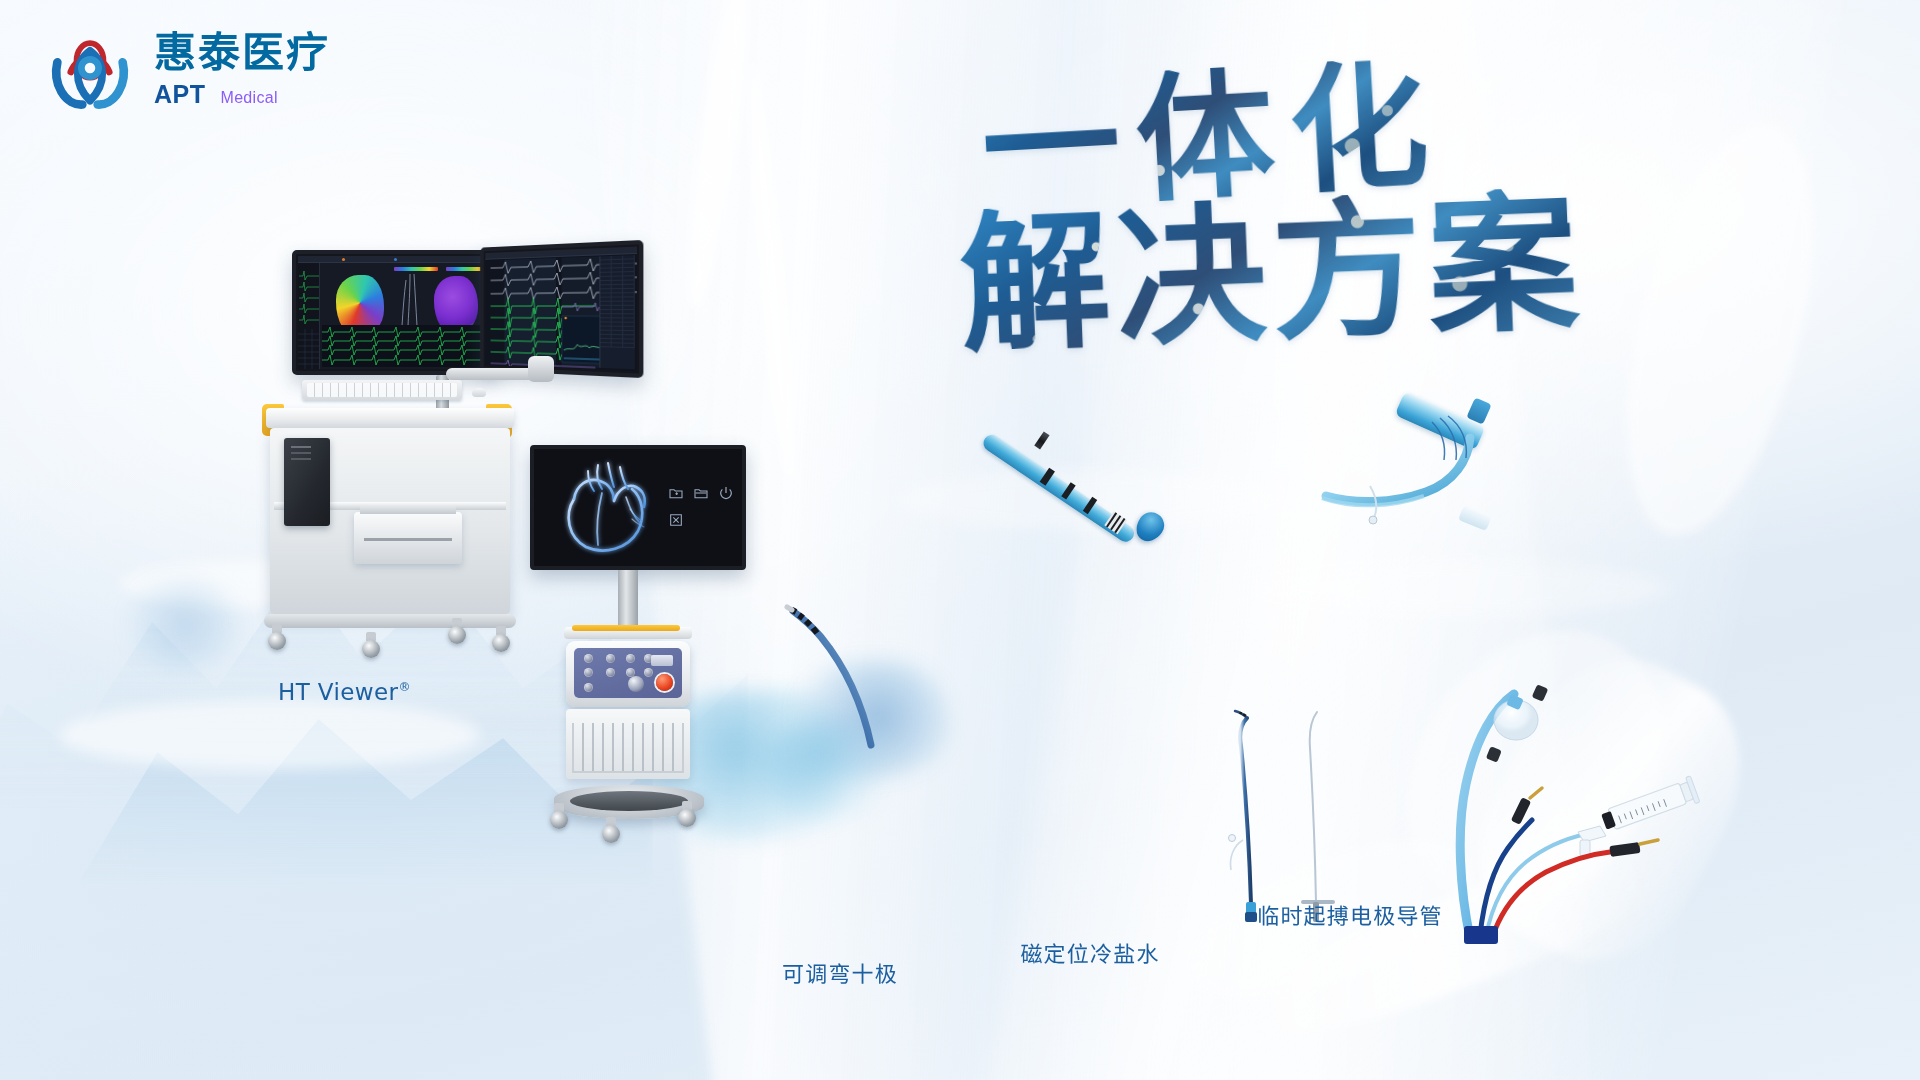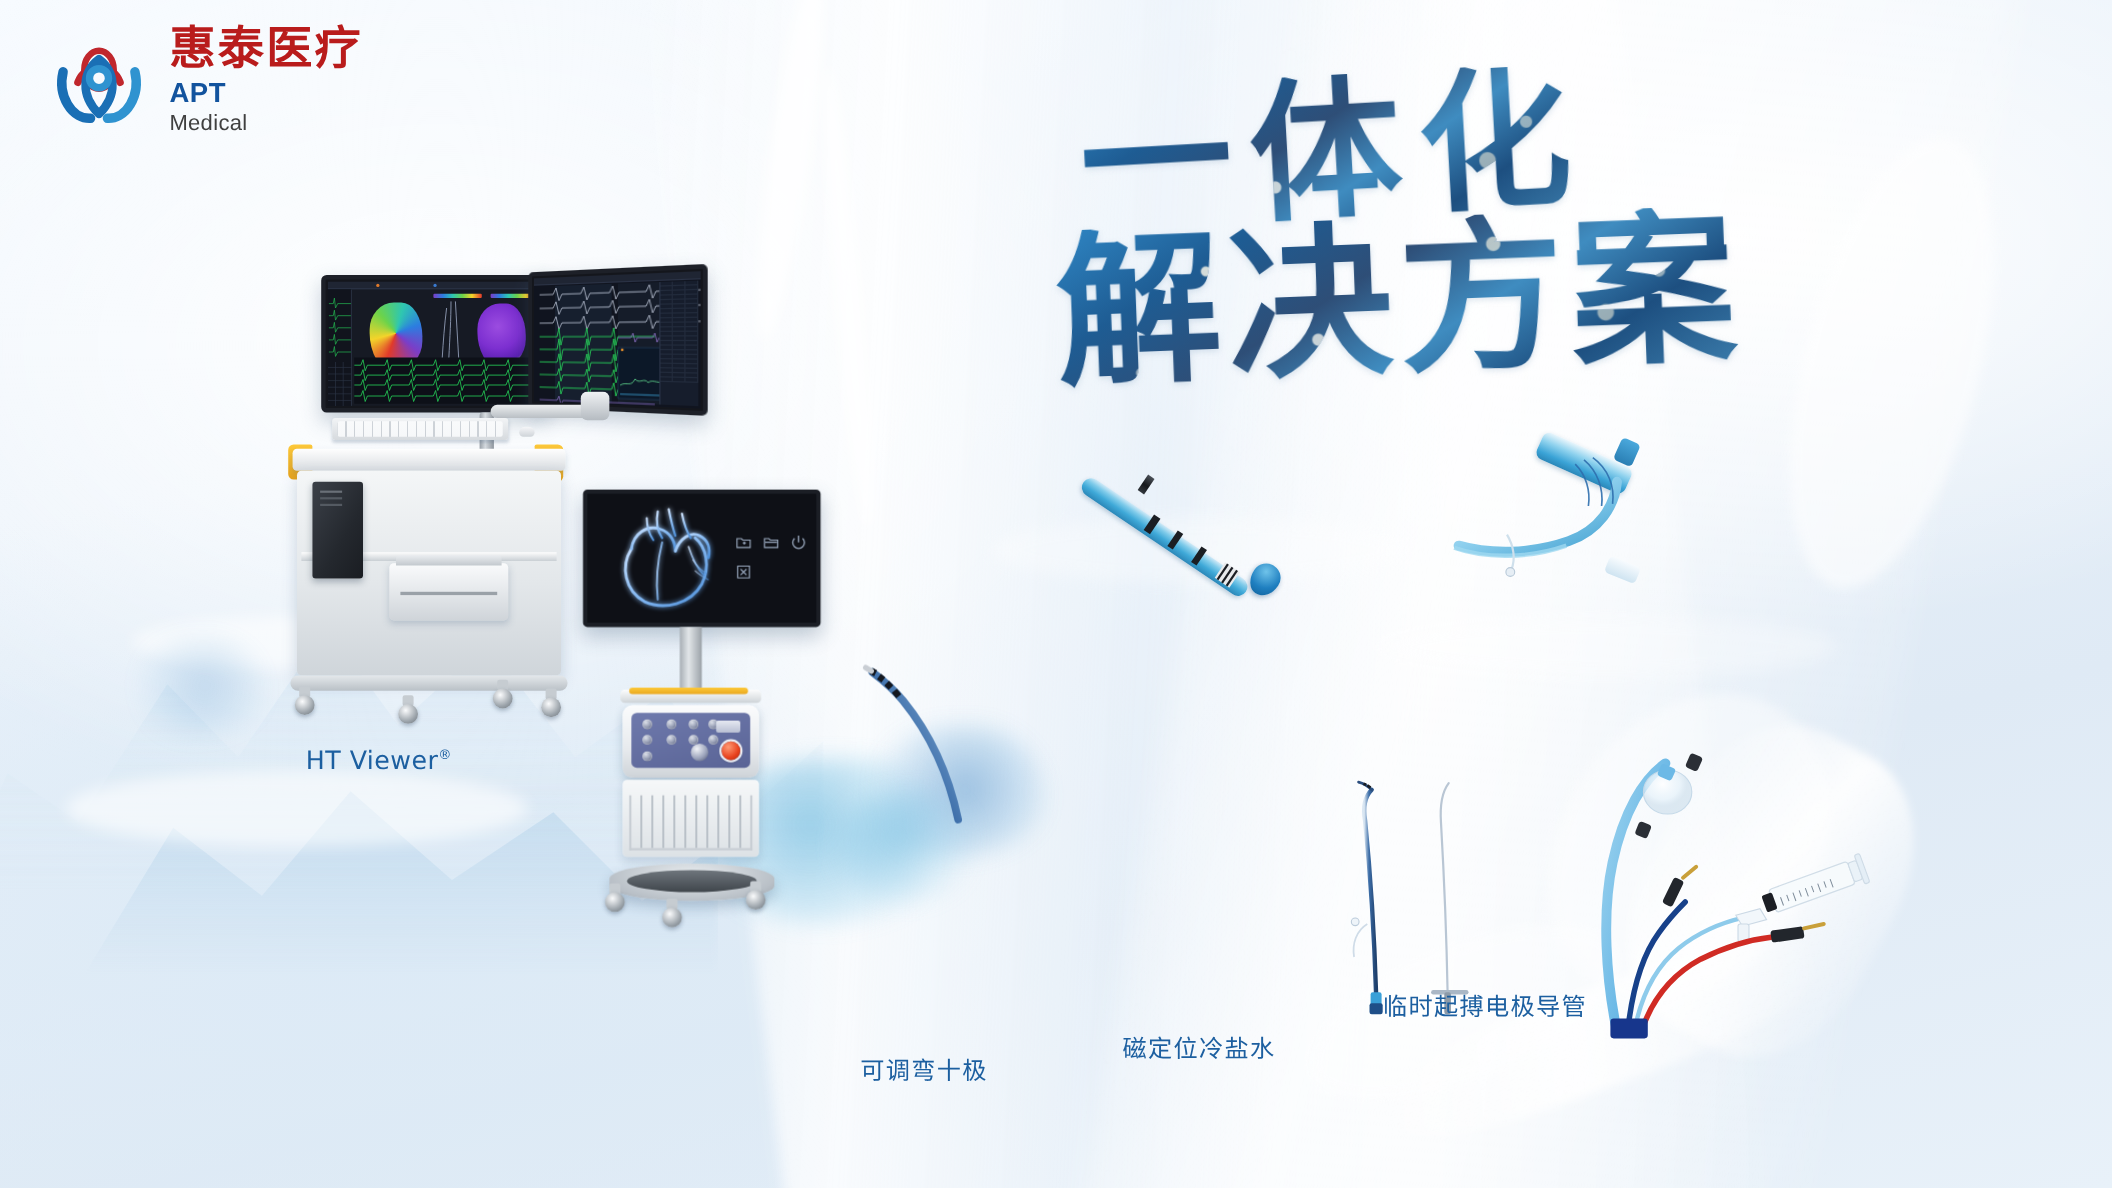--- a/index.html
+++ b/index.html
@@ -60,26 +60,26 @@
     filter:blur(10px); opacity:.72;
   }
   .wc-teal{ background:radial-gradient(circle at 42% 40%, rgba(96,180,220,.85), rgba(140,205,235,.35) 55%, rgba(180,222,242,0) 78%); }
   .wc-deep{ background:radial-gradient(circle at 55% 48%, rgba(40,120,190,.72), rgba(90,165,215,.28) 58%, rgba(160,210,238,0) 80%); }
 
   
   .logo{ position:absolute; left:42px; top:22px; display:flex; align-items:center; gap:16px; }
   .logo-mark{ width:96px; height:96px; position:relative; }
   .logo-text{ display:flex; flex-direction:column; justify-content:center; }
   .logo-cn{
-    font-size:42px; font-weight:700; color:#b91c1c; letter-spacing:2px; line-height:1.05;
+    font-size:42px; font-weight:700; color:#0369a1; letter-spacing:2px; line-height:1.05;
     font-family:"DejaVu Sans","Liberation Sans",sans-serif;
   }
-  .logo-en{ display:flex; align-items:baseline; gap:1px; margin-top:5px;flex-direction:column; }
+  .logo-en{ display:flex; align-items:baseline; gap:15px; margin-top:5px; }
   .logo-apt{ font-size:25px; font-weight:700; color:#12539e; letter-spacing:.5px; }
-  .logo-med{ font-size:20px; font-weight:400; color:#404040; letter-spacing:.3px; }
+  .logo-med{ font-size:16px; font-weight:400; color:#8b5cf6; letter-spacing:.3px; }
 
   
   .headline{ position:absolute; left:960px; top:30px; width:720px; height:330px; }
   .cal{
     position:absolute;
     font-family:"DejaVu Serif","Liberation Serif",serif;
     font-weight:700;
     color:#2a6fa8;
     line-height:1;
     background-image:

